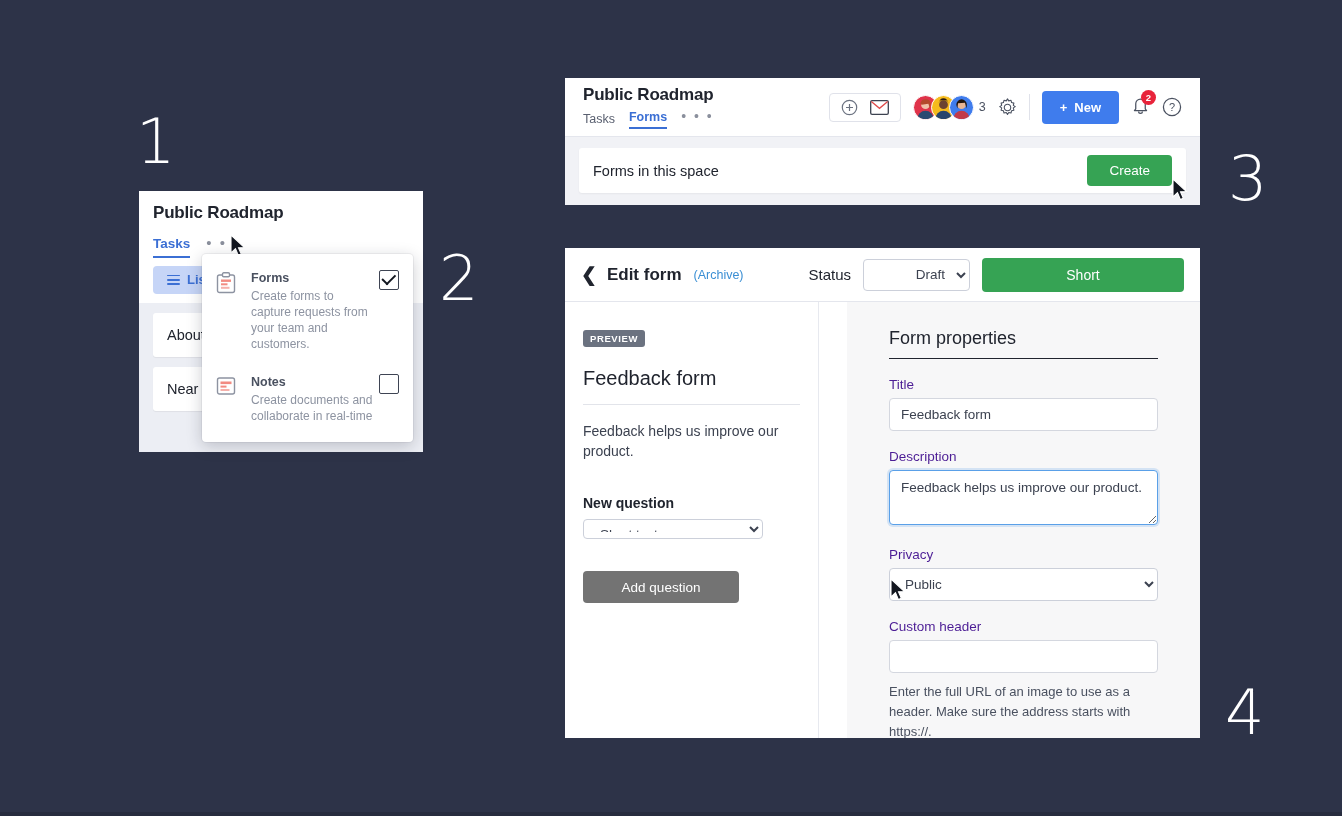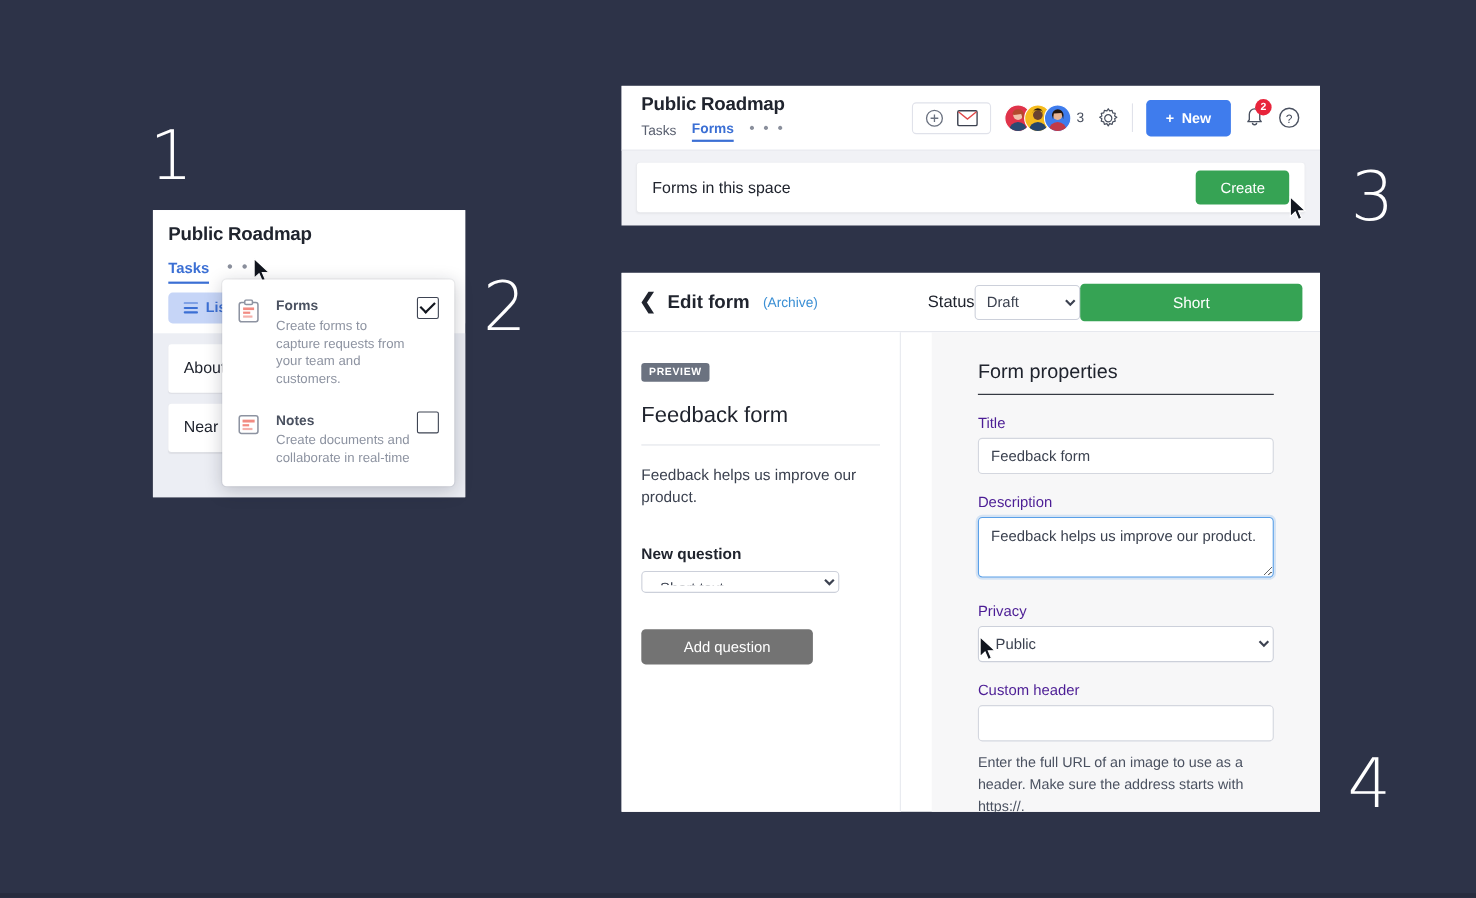--- a/index.html
+++ b/index.html
@@ -233,30 +233,30 @@
     padding: 0 16px;
     border-bottom: 1px solid #e4e6ed;
     background:#fff;
   }
   .back-chev {
     font-size: 19px; color:#20242e; margin-right:10px; cursor:pointer;
     line-height:1; font-weight:600;
   }
   .p4-title { font-size:17px; font-weight:bold; color:#20242e; }
   .archive-link { font-size:12.5px; color:#3b8fd4; margin-left:12px; cursor:pointer; }
-  .status-wrap { margin-left:auto; display:flex; align-items:center; }
+  .status-wrap { margin-left:auto; display:flex; align-items:center; gap:12px; }
   .status-label { font-size:15px; color:#20242e; }
   select.ui-select {
     font-family:"Liberation Sans", sans-serif;
     font-size:13.5px; color:#3c4250;
     border:1px solid #ccd0da; border-radius:4px;
     background:#fff; padding:6px 8px;
     height: 32px;
   }
-  #status-select { width: 96px; padding-left:6px; }
+  #status-select { width: 107px; padding-left:17px;text-align:right; }
   .save-btn {
     background:#36a354; color:#fff; border:none; border-radius:4px;
     font-size:14px; padding:0 24px; height:34px; min-width:202px; cursor:pointer;
     font-family:"Liberation Sans", sans-serif;
   }
   .p4-body { display:flex; height: 437px; gap: 28px; }
   .p4-preview {
     width: 217px; flex:0 0 217px; background:#fff;
     padding: 26px 18px 0 18px;
     border-right:1px solid #e7e9ef;

